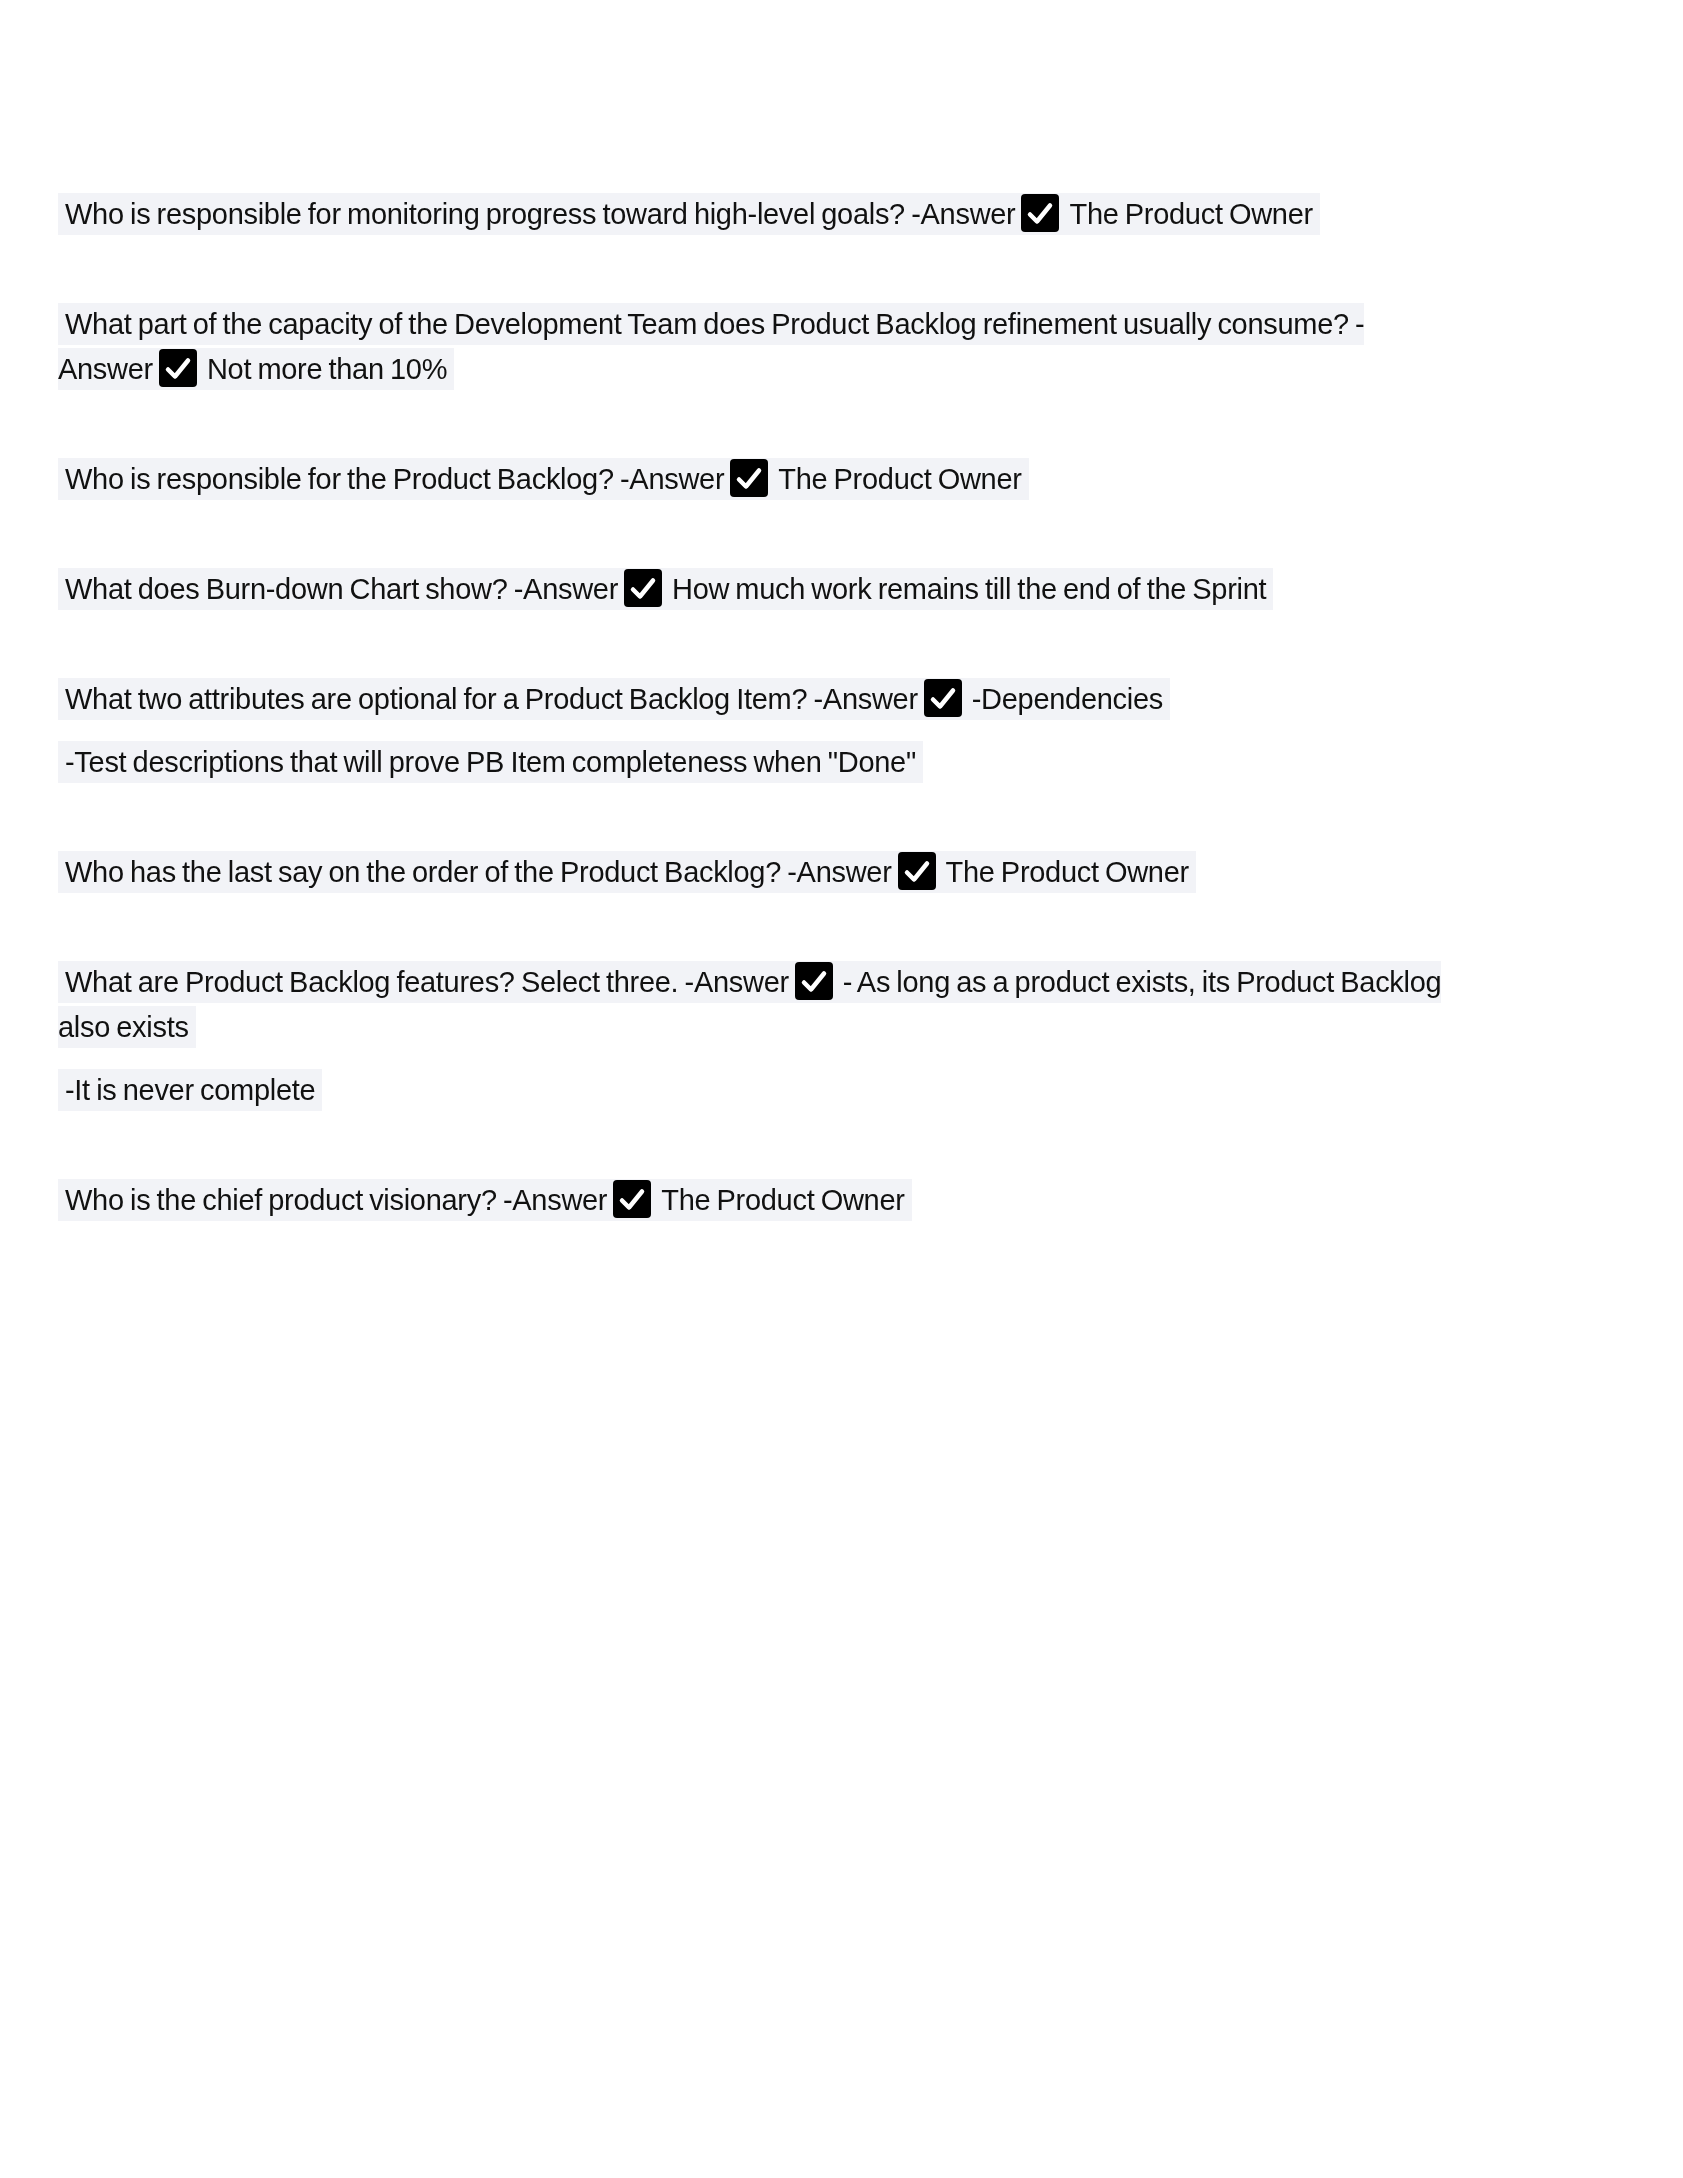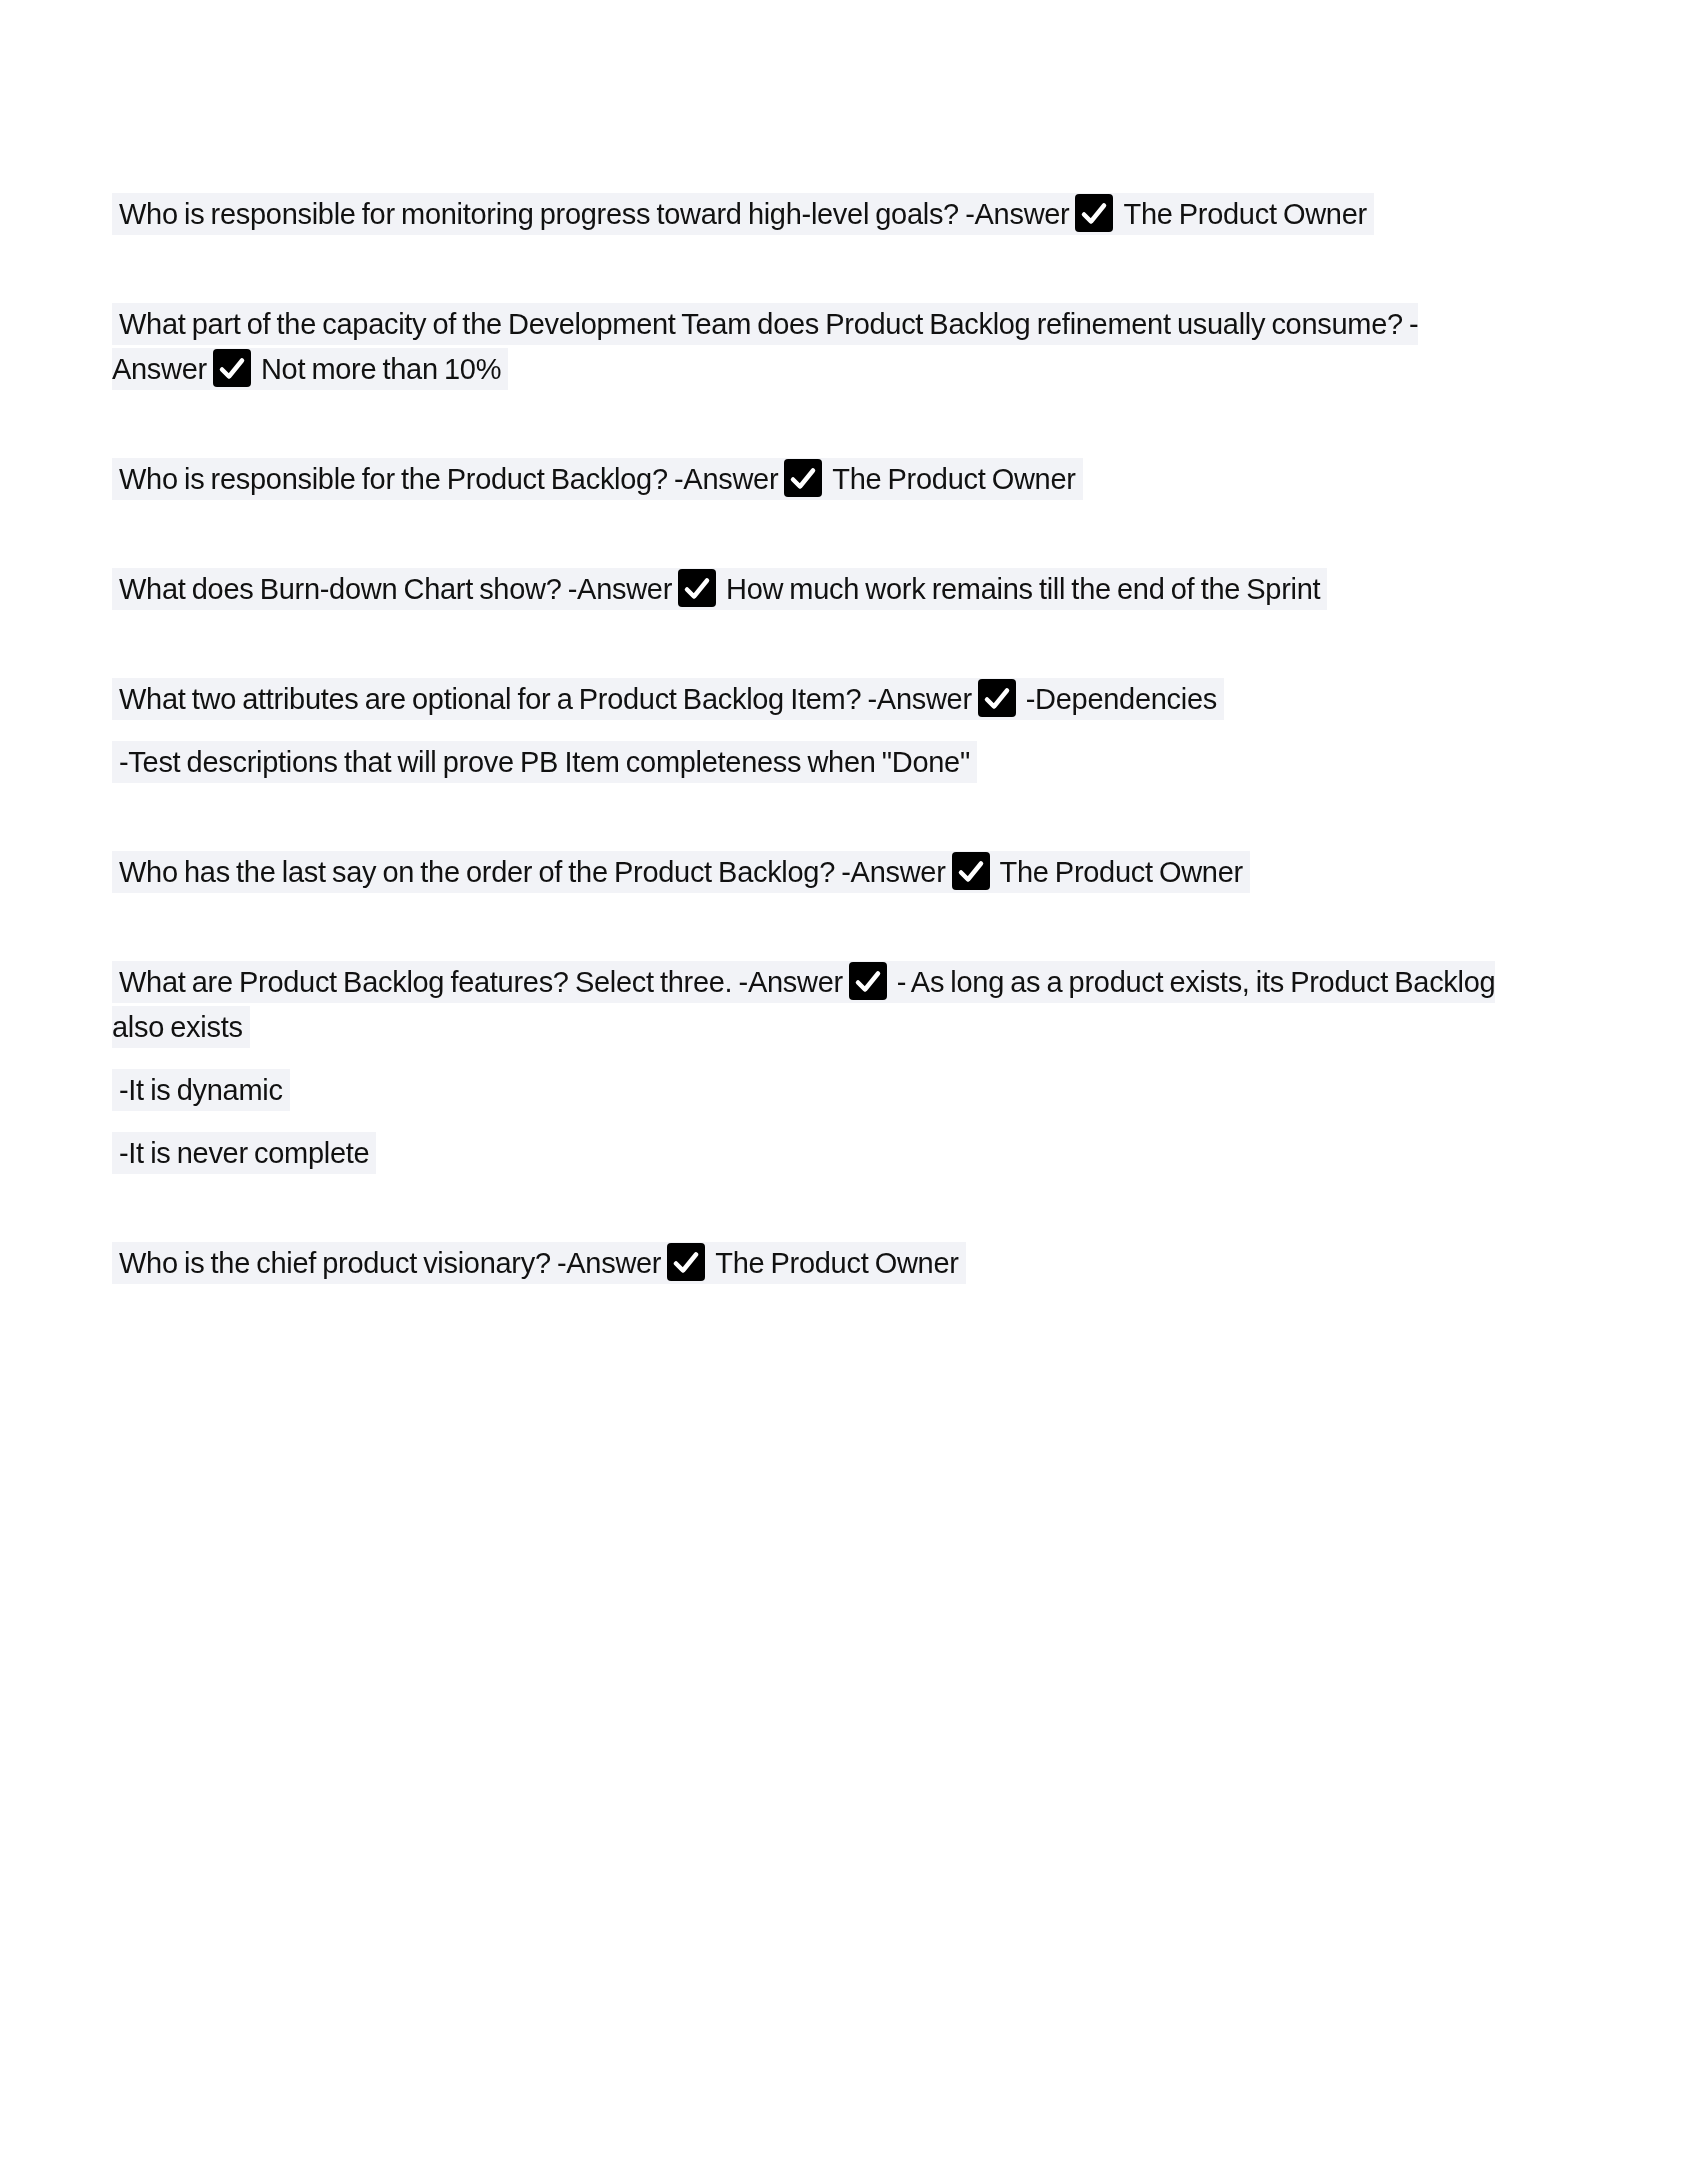--- a/index.html
+++ b/index.html
@@ -11,21 +11,21 @@
     width: 1683px;
     height: 2178px;
     font-family: "Liberation Sans", "DejaVu Sans", sans-serif;
     color: var(--text-color, #111111);
     overflow: hidden;
   }
   .page {
     box-sizing: border-box;
     width: 1683px;
     height: 1634px;
-    padding: 192px 142px 0 112px;
+    padding: 192px 142px 0 58px;
     background: var(--page-bg, #ffffff);
   }
   .content {
     width: 1400px;
   }
   .qa-block {
     margin: 0 0 65px 0;
   }
   .para {
     margin: 0 0 18px 0;
@@ -98,21 +98,20 @@
     <div class="qa-block">
       <p class="para"><span class="hl"><span>Who has the last say on the order of the Product Backlog? -Answer</span><span class="checkbox"><svg viewBox="0 0 38 38">
                 <path d="M9 20.5l7 7L29 11.5" stroke="#ffffff" stroke-width="4.5" fill="none" stroke-linecap="round" stroke-linejoin="round"></path>
               </svg></span><span>The Product Owner</span></span></p>
     </div>
 
     <div class="qa-block">
       <p class="para"><span class="hl"><span>What are Product Backlog features? Select three. -Answer</span><span class="checkbox"><svg viewBox="0 0 38 38">
                 <path d="M9 20.5l7 7L29 11.5" stroke="#ffffff" stroke-width="4.5" fill="none" stroke-linecap="round" stroke-linejoin="round"></path>
               </svg></span><span>- As long as a product exists, its Product Backlog also exists</span></span></p>
-      <p class="para"><span class="hl">-It is dynamic</span></p>
       <p class="para"><span class="hl">-It is never complete</span></p>
     </div>
 
     <div class="qa-block">
       <p class="para"><span class="hl"><span>Who is the chief product visionary? -Answer</span><span class="checkbox"><svg viewBox="0 0 38 38">
                 <path d="M9 20.5l7 7L29 11.5" stroke="#ffffff" stroke-width="4.5" fill="none" stroke-linecap="round" stroke-linejoin="round"></path>
               </svg></span><span>The Product Owner</span></span></p>
     </div>
 
     <div class="qa-block">

